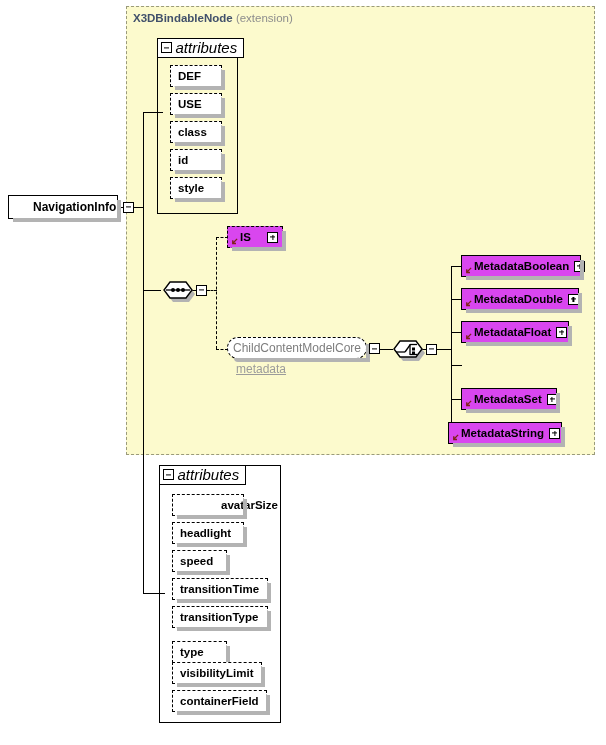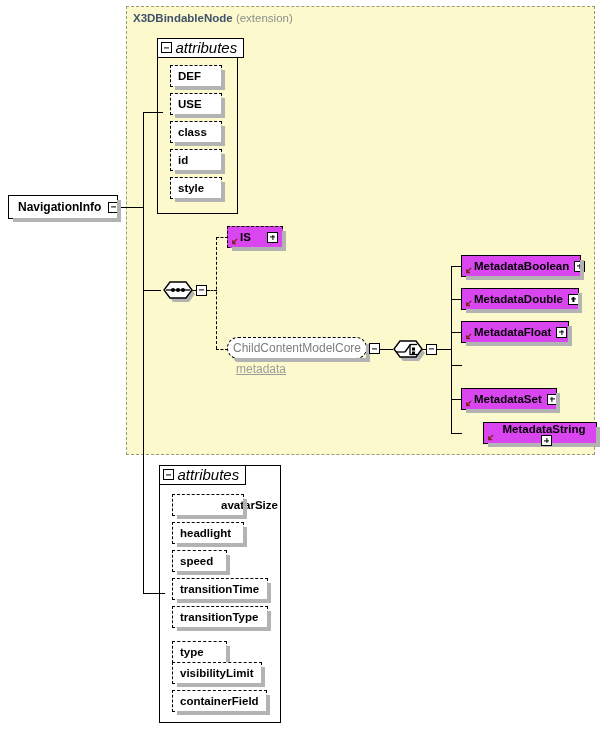--- a/index.html
+++ b/index.html
@@ -114,21 +114,21 @@
 
   
   .elbox.dashed{border:1.4px dashed #000;}
 
   
   .rootbox{
     position:absolute;box-sizing:border-box;
     border:1.5px solid #000;background:#fff;height:24px;
     display:flex;align-items:center;
     font-size:12px;font-weight:bold;color:#000;
-    padding-left:9px;padding-right:3px;white-space:nowrap;z-index:2;
+    padding-left:24px;padding-right:3px;white-space:nowrap;z-index:2;
   }
   .rootbox::after{
     content:"";position:absolute;left:4px;right:-4px;top:100%;
     height:4px;background:#b3b3b3;z-index:-1;
   }
   .rootbox .sh-r{
     position:absolute;left:100%;top:4px;bottom:-4px;width:4px;background:#b3b3b3;
   }
   .rootbox .tgl{margin-left:7px;}
 
@@ -317,21 +317,21 @@
 
   <div class="elbox" style="left:461px;top:388px;width:96px;">
     <svg class="refarrow" viewBox="0 0 8 8">
       <path d="M7 1 L2 6 M2 2.6 L2 6.3 L5.7 6.3" stroke="#7e2217" stroke-width="1.5" fill="none"></path>
     </svg>
     <span class="nm">MetadataSet</span>
     <span class="tgl plus"></span>
     <span class="sh-r"></span>
   </div>
 
-  <div class="elbox" style="left:483px;top:422px;width:114px;flex-direction:column;">
+  <div class="elbox" style="left:448px;top:422px;width:114px;">
     <svg class="refarrow" viewBox="0 0 8 8">
       <path d="M7 1 L2 6 M2 2.6 L2 6.3 L5.7 6.3" stroke="#7e2217" stroke-width="1.5" fill="none"></path>
     </svg>
     <span class="nm">MetadataString</span>
     <span class="tgl plus"></span>
     <span class="sh-r"></span>
   </div>
 
   <div class="attr-group" style="left:159px;top:465px;width:122px;height:258px;">
     <div class="tabmask" style="width:79px;"></div>

